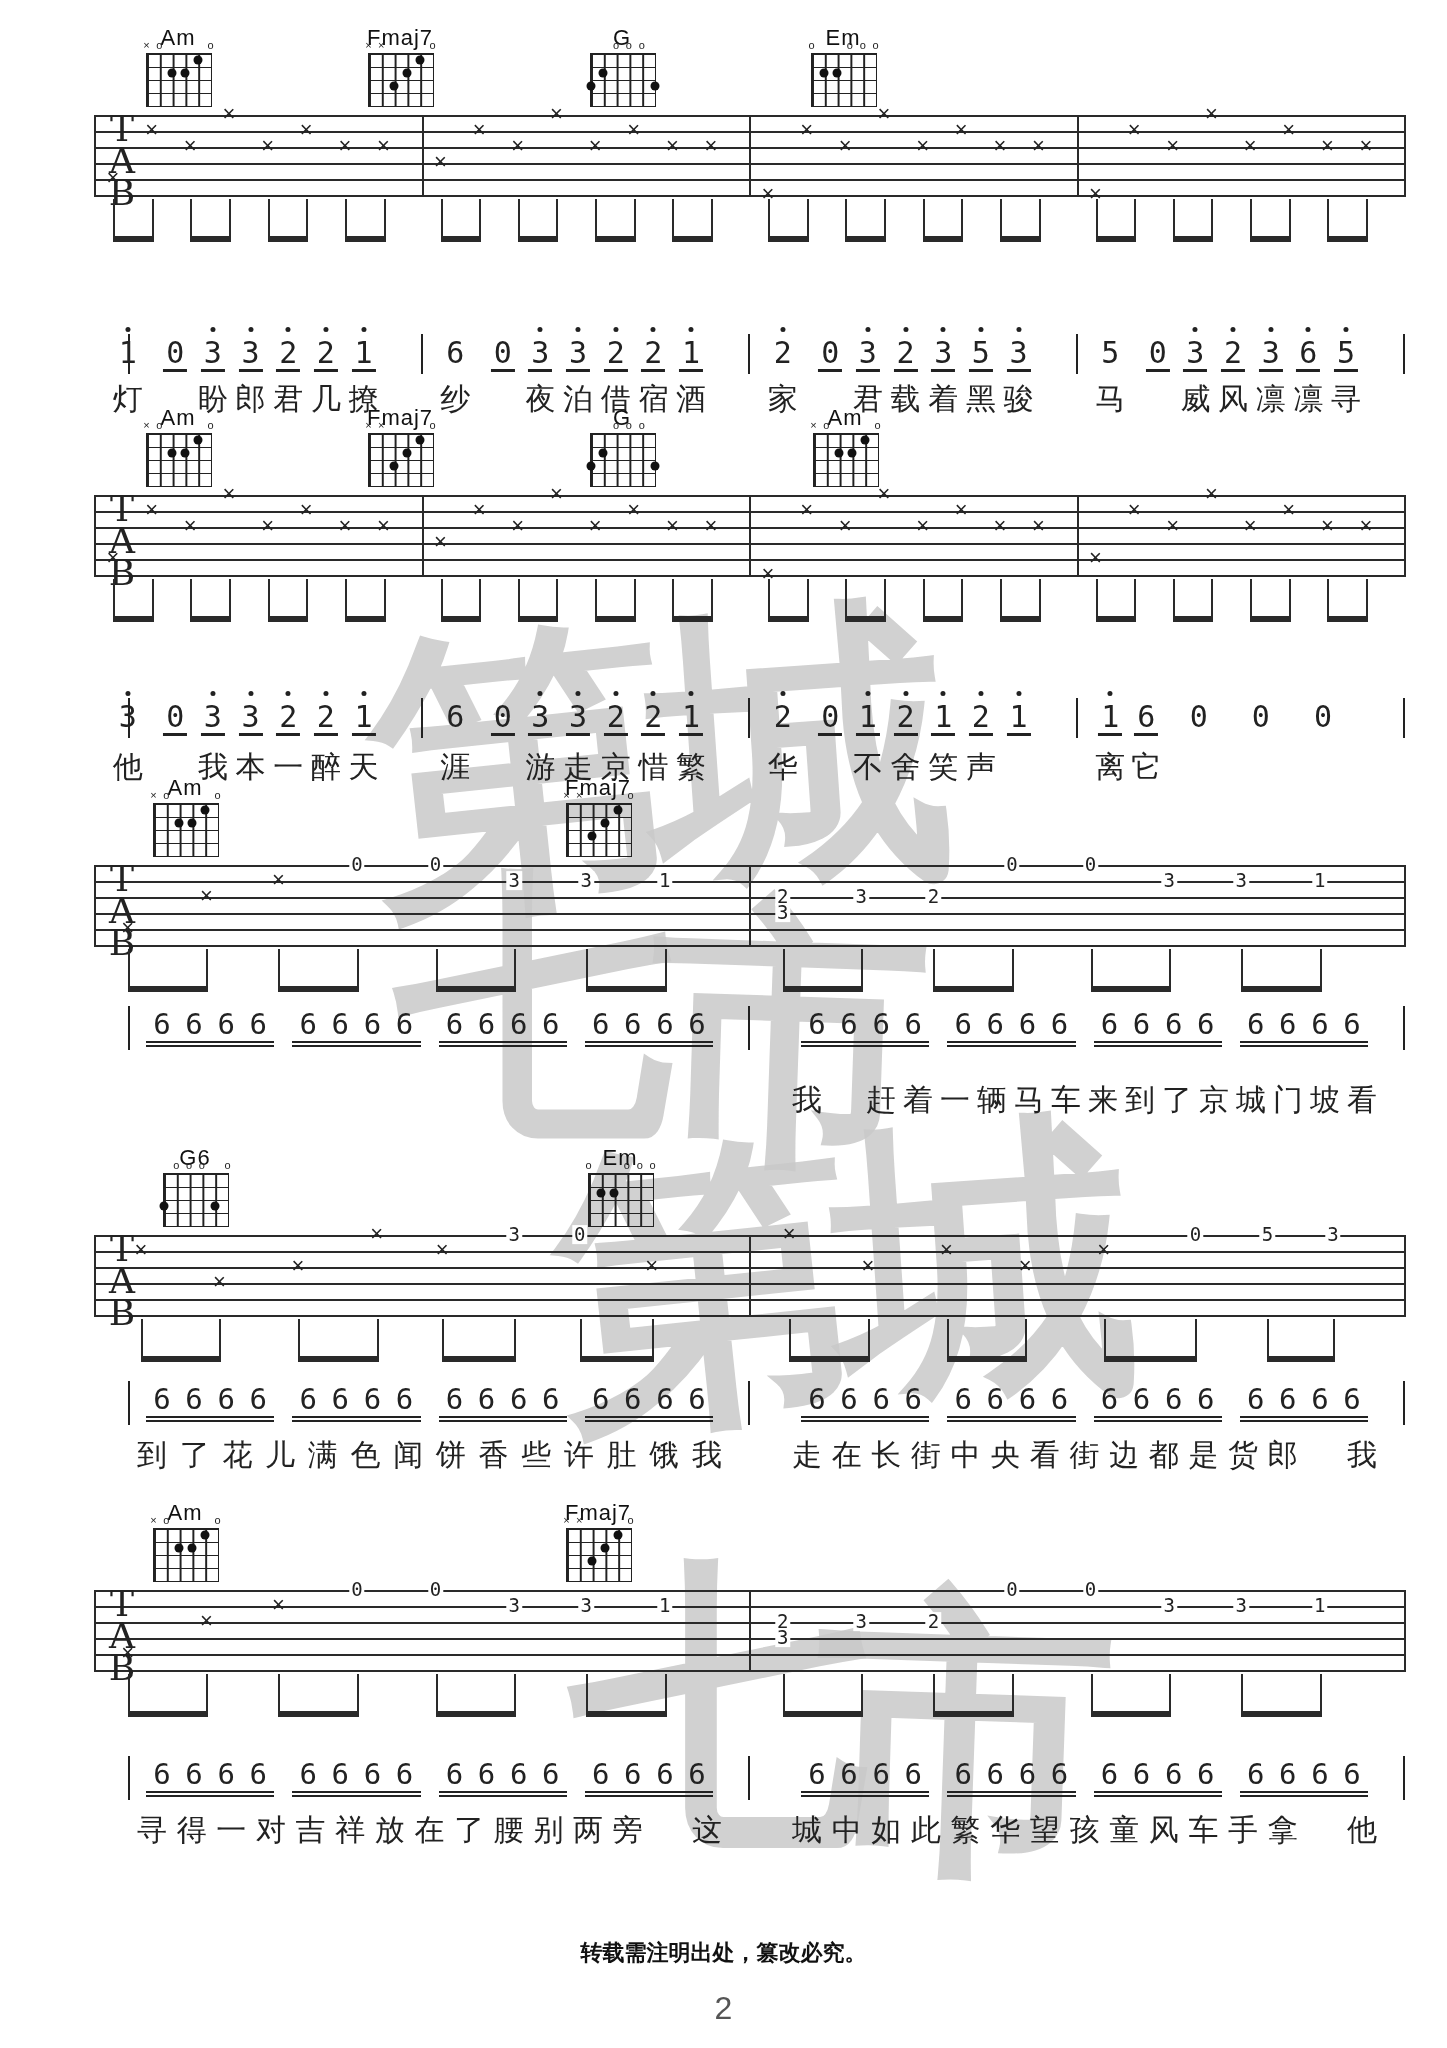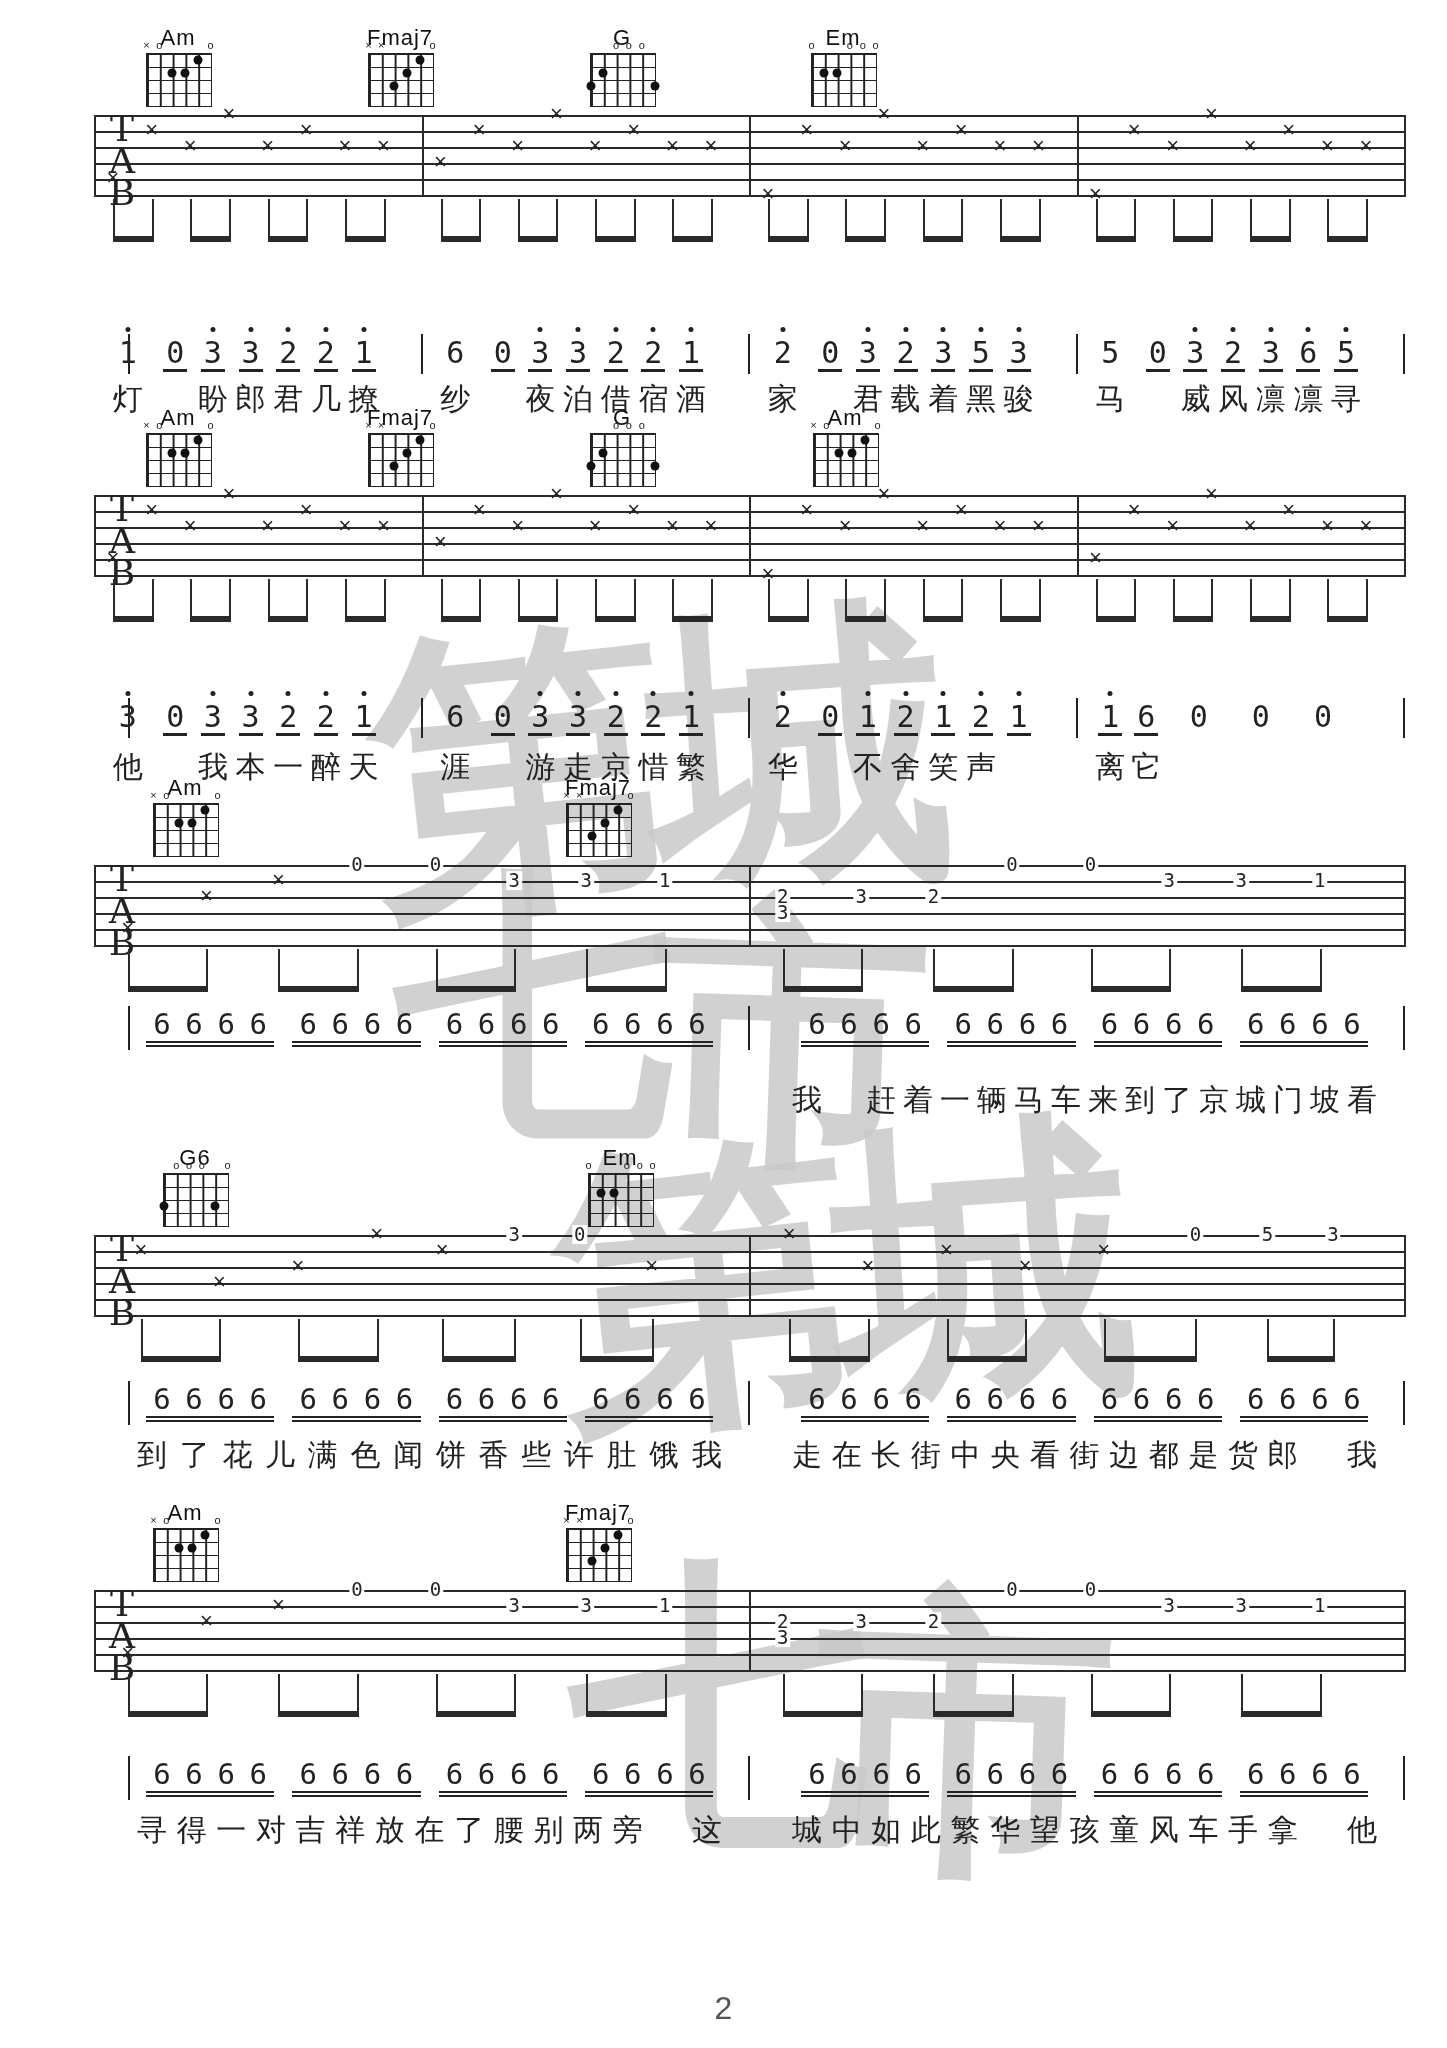--- a/index.html
+++ b/index.html
@@ -783,14 +783,15 @@
         <div class="sixg">
           <span class="sixch">6</span>
           <span class="sixch">6</span>
           <span class="sixch">6</span>
           <span class="sixch">6</span>
         </div>
       </div>
       <div class="jbar" style="left: 1403px; top: 1756px; height: 44px;"></div>
       <div class="lyrrow" style="left: 792px; top: 1815px; width: 585px;"><span>城</span><span>中</span><span>如</span><span>此</span><span>繁</span><span>华</span><span>望</span><span>孩</span><span>童</span><span>风</span><span>车</span><span>手</span><span>拿</span><span>　</span><span>他</span></div>
     </div>
+  <div class="footer-note">转载需注明出处，篡改必究。</div>
   <div class="page-number">2</div>
 </div>
 
 </body></html>

